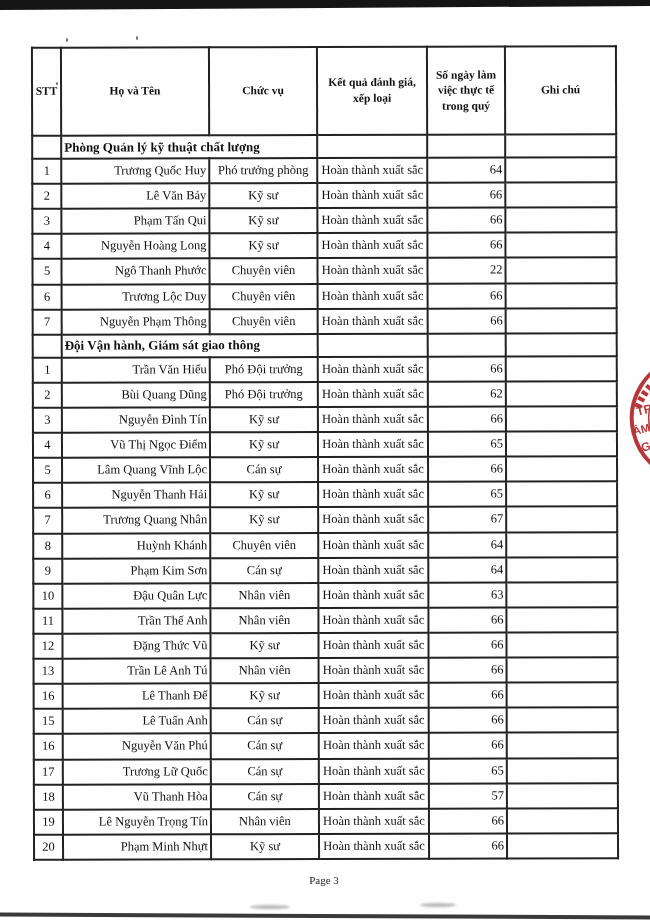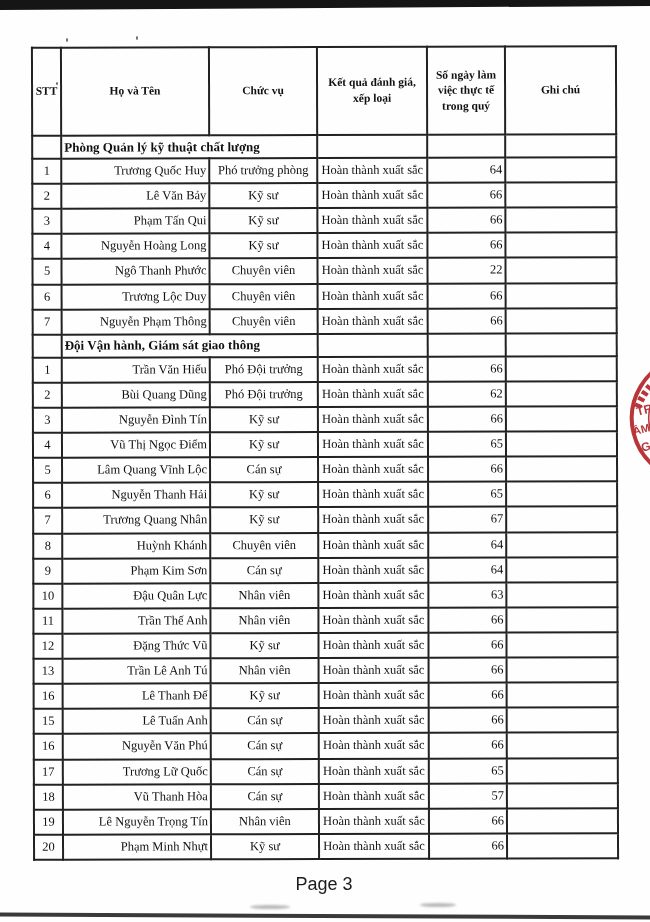--- a/index.html
+++ b/index.html
@@ -44,22 +44,22 @@
   tr.data-row td{font-size:12.5px;vertical-align:middle;}
   td.c0{text-align:center;font-size:12px;}
   td.c1{text-align:right;padding-left:4px;white-space:nowrap;}
   td.c2{text-align:center;}
   td.c3{text-align:center;font-size:12px;white-space:nowrap;margin-left:24px;}
   td.c4{text-align:right;font-size:13px;}
   td.c5{text-align:center;}
 
   .footer{
     position:absolute;left:32px;top:874px;width:584px;text-align:center;
-    font-family:Liberation Sans, sans-serif;
-    font-size:18px;color:#1c1c1c;
+    font-family:Liberation Serif, serif;
+    font-size:11px;color:#1c1c1c;
   }
 
   
   .stamp{
     position:absolute;left:612px;top:348px;width:150px;height:150px;
     pointer-events:none;
   }
 </style>
 </head>
 <body>

